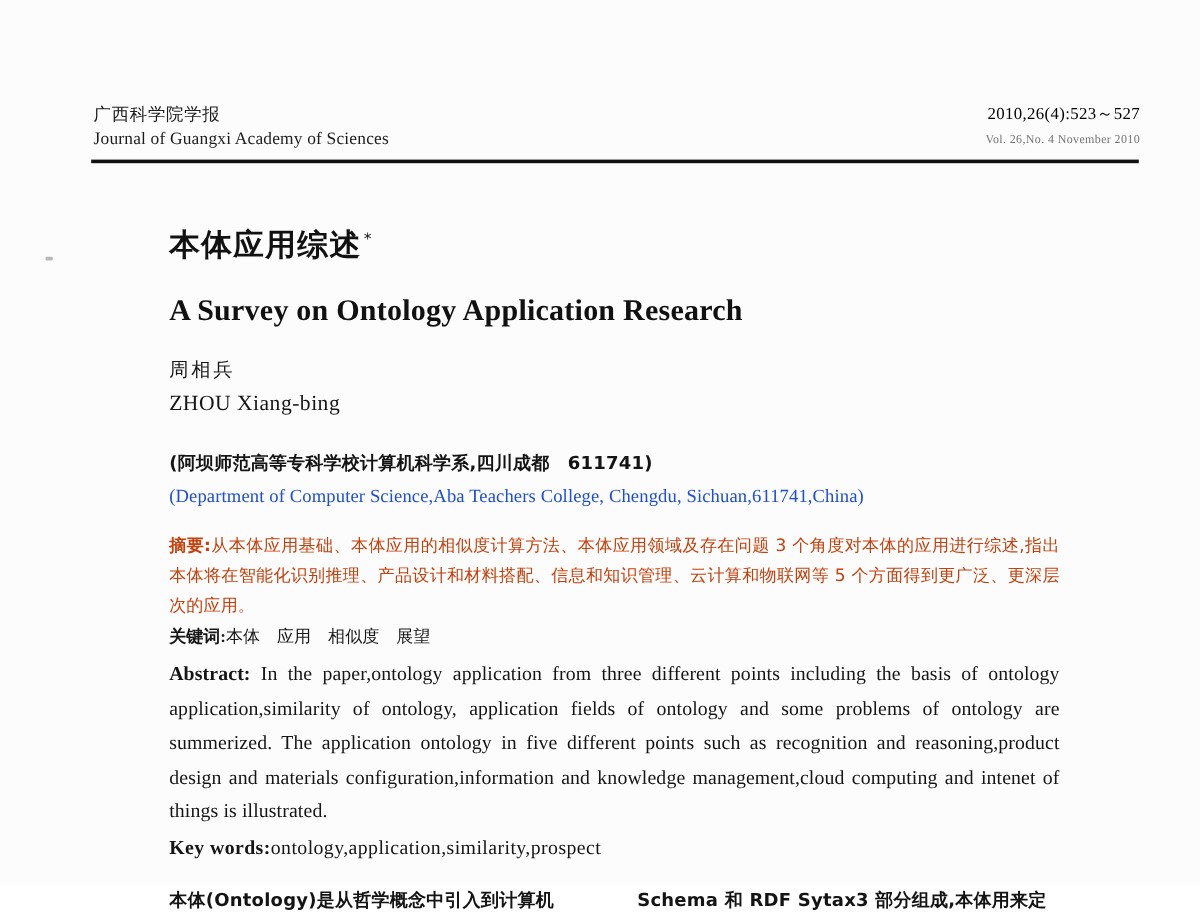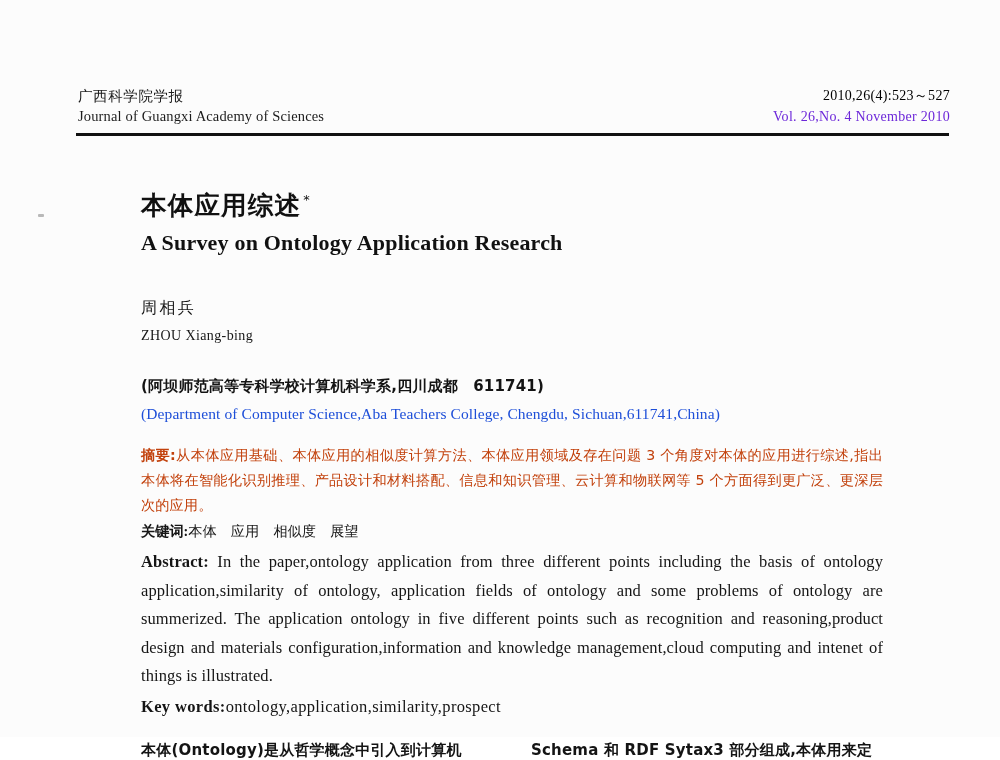--- a/index.html
+++ b/index.html
@@ -55,24 +55,24 @@
   }
   .mh-vol {
     font-family: "Liberation Serif", "DejaVu Serif", serif;
     font-size: 14px;
     line-height: 20px;
     letter-spacing: 0.3px;
     color: #000000;
   }
   .mh-issue {
     font-family: "Liberation Serif", "DejaVu Serif", serif;
-    font-size: 14px;
+    font-size: 10px;
     line-height: 21px;
     letter-spacing: 0.3px;
-    color: #6d28d9;
+    color: #737373;
   }
 
   .head-rule {
     position: absolute;
     left: 76px;
     top: 133px;
     width: 873px;
     height: 2.6px;
     background: #111111;
   }
@@ -107,45 +107,45 @@
   }
   .title-star {
     font-size: 13px;
     vertical-align: super;
     font-weight: normal;
     letter-spacing: 0;
     margin-left: 2px;
   }
   .title-en {
     font-family: "Liberation Serif", "DejaVu Serif", serif;
-    font-size: 22px;
+    font-size: 25px;
     font-weight: bold;
     line-height: 34px;
     letter-spacing: 0.2px;
     color: #111111;
-    margin-top: 4px;
+    margin-top: 21px;
   }
 
   
   .authors {
     position: absolute;
     left: 141px;
     top: 296px;
     width: 790px;
   }
   .author-cn {
     font-family: "DejaVu Serif", "Liberation Serif", serif;
     font-size: 16px;
     letter-spacing: 2.4px;
     line-height: 24px;
     color: #161616;
   }
   .author-en {
     font-family: "Liberation Serif", "DejaVu Serif", serif;
-    font-size: 14px;
+    font-size: 18px;
     letter-spacing: 0.4px;
     line-height: 26px;
     color: #161616;
     margin-top: 3px;
   }
 
   
   .affil {
     position: absolute;
     left: 141px;

